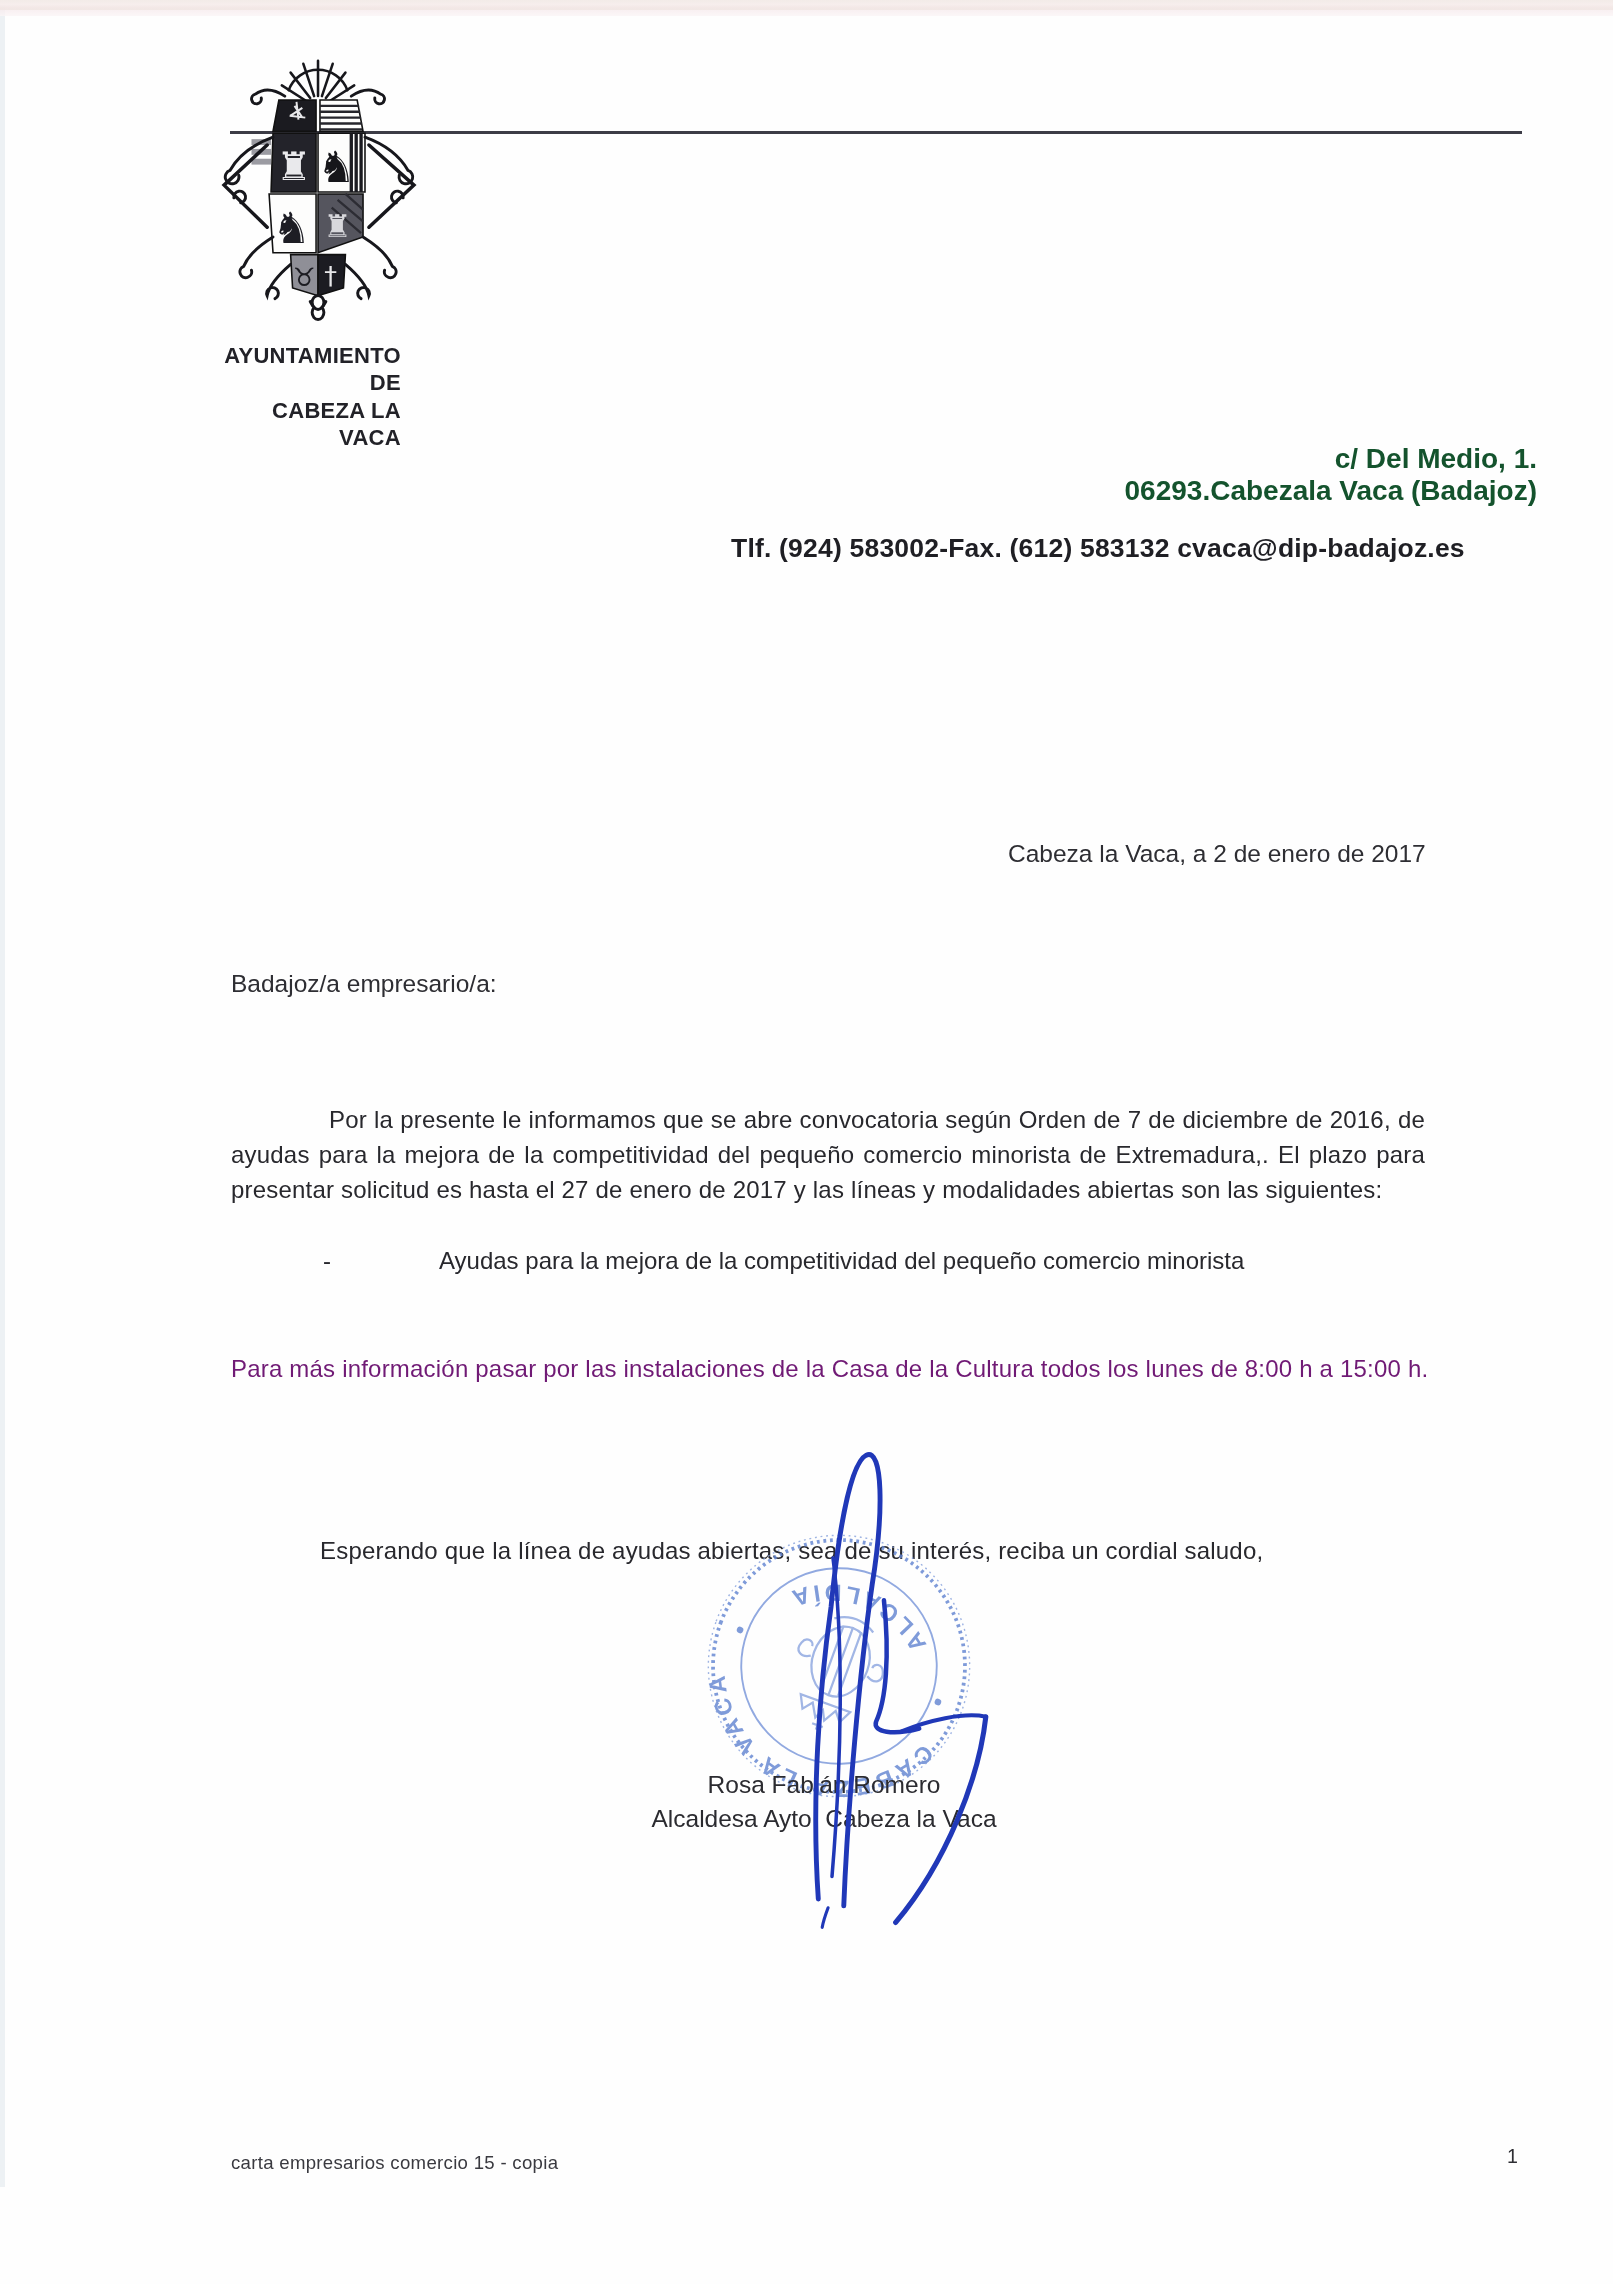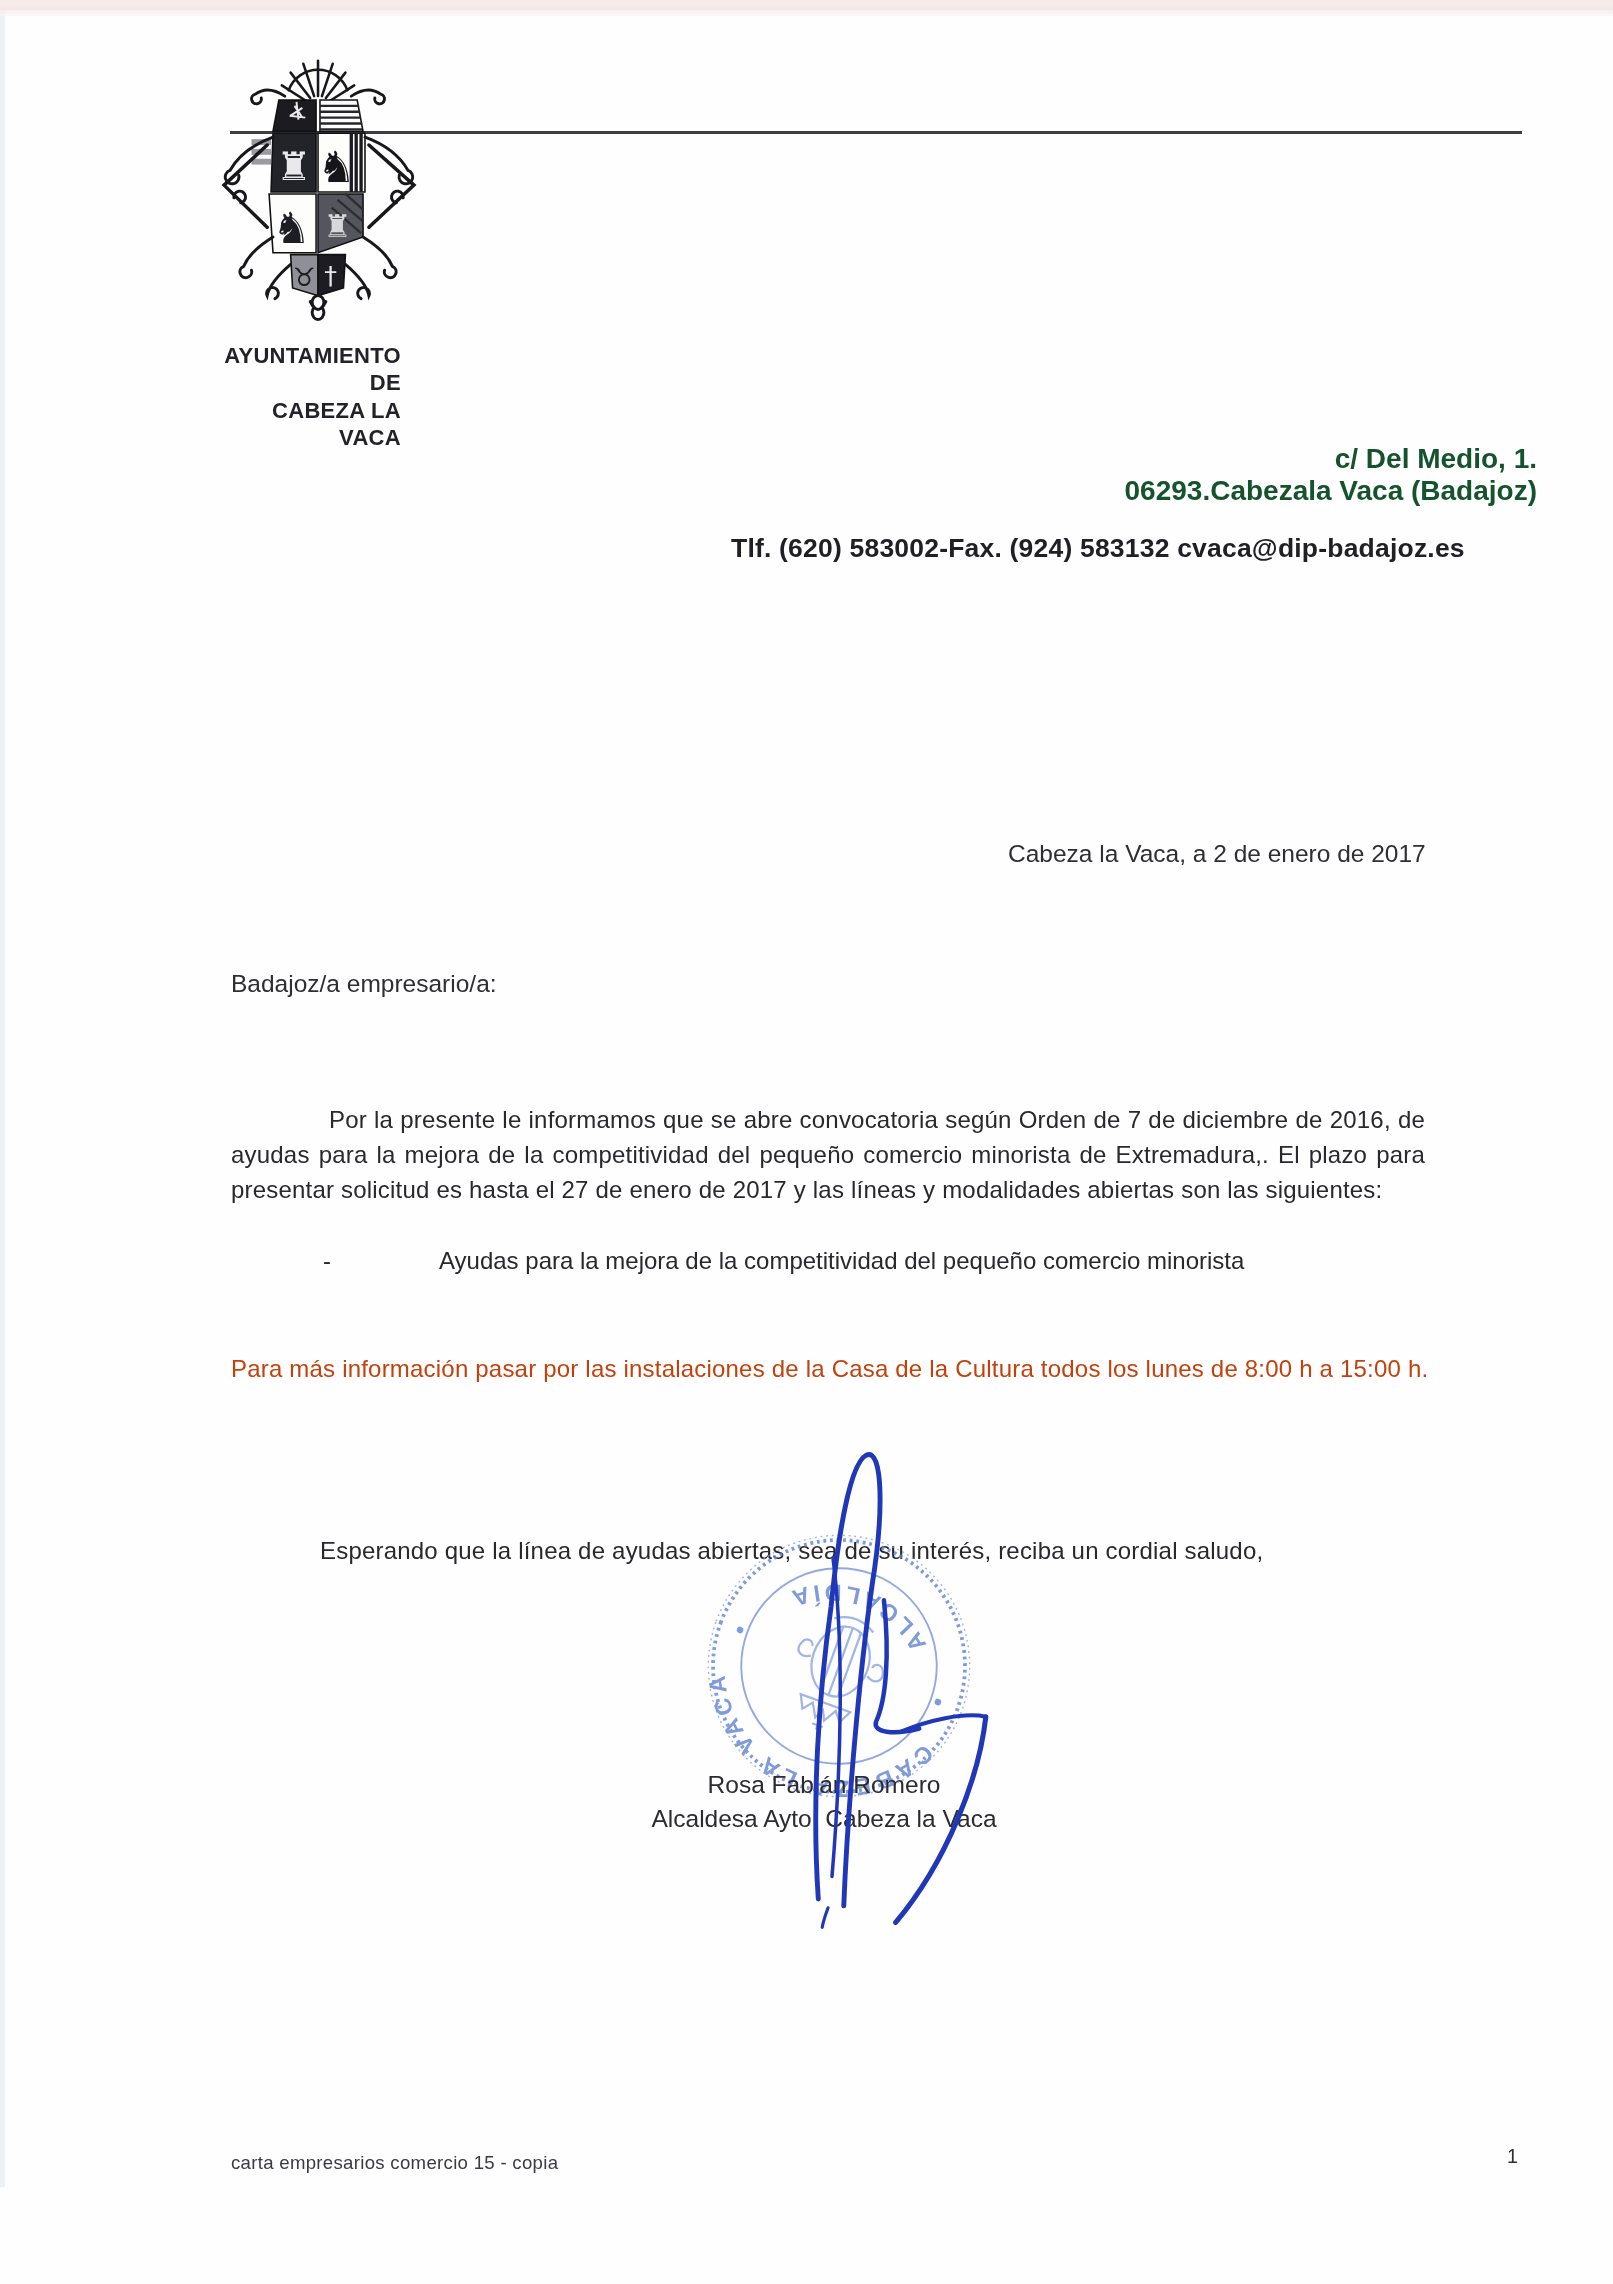--- a/index.html
+++ b/index.html
@@ -24,21 +24,21 @@
   .address-block{top:443px; right:76px; text-align:right; font-weight:bold;
     font-size:28px; line-height:32px; color:#14532d;}
   .phone-line{left:731px; top:533px; font-weight:bold; font-size:26.5px; color:#1f1f24; letter-spacing:0.2px;}
   
   .date-line{left:1008px; top:832px; font-size:24.5px; color:#2e2e33;margin-top:8px;}
   .salutation{left:231px; top:970px; font-size:24.5px; color:#2e2e33;}
   .body-paragraph{left:231px; top:1102px; width:1194px; font-size:24px; line-height:35px;
     text-align:justify; text-indent:98px; color:#28282d; letter-spacing:0.2px;}
   .bullet-line{left:323px; top:1247px; font-size:24px; color:#28282d;}
   .bullet-marker{display:inline-block; width:116px;}
-  .info-line{left:231px; top:1355px; font-size:24px; color:#c2410c; letter-spacing:0.2px;}
+  .info-line{left:231px; top:1355px; font-size:24px; color:#701a75; letter-spacing:0.2px;}
   .closing-line{left:320px; top:1537px; font-size:24px; color:#28282d; letter-spacing:0.2px;}
   .sign-block{left:584px; top:1768px; width:480px; text-align:center;
     font-size:24.5px; line-height:34px; color:#2b2b30;}
   
   .footer-left{left:231px; top:2152px; font-size:18.6px; color:#3a3a40; letter-spacing:0.3px;text-align:right;}
   .footer-page{left:1507px; top:2145px; font-size:19.6px; color:#2e2e33;}
   .stamp-svg{left:698px; top:1525px; width:282px; height:282px;}
   .sig-svg{left:578px; top:1367px; width:461px; height:578px; pointer-events:none;}
   .logo-svg{left:208px; top:55px; width:222px; height:274px;}
 </style>
@@ -116,21 +116,21 @@
     <div>AYUNTAMIENTO</div>
     <div>DE</div>
     <div>CABEZA LA VACA</div>
   </div>
 
   <div class="abs address-block">
     <div>c/ Del Medio, 1.</div>
     <div>06293.Cabezala Vaca (Badajoz)</div>
   </div>
 
-  <div class="abs phone-line">Tlf. (620) 583002-Fax. (924) 583132 cvaca@dip-badajoz.es</div>
+  <div class="abs phone-line">Tlf. (924) 583002-Fax. (612) 583132 cvaca@dip-badajoz.es</div>
 
   <div class="abs date-line">Cabeza la Vaca, a 2 de enero de 2017</div>
   <div class="abs salutation">Badajoz/a empresario/a:</div>
   <div class="abs body-paragraph">Por la presente le informamos que se abre convocatoria según Orden de 7 de diciembre de 2016, de ayudas para la  mejora de la competitividad del pequeño comercio minorista de Extremadura,. El plazo para presentar solicitud es hasta el 27 de enero de 2017 y las líneas y modalidades abiertas son las siguientes:</div>
 
   <div class="abs bullet-line">
     <span class="bullet-marker">-</span><span>Ayudas para la mejora de la competitividad del pequeño comercio minorista</span>
   </div>
 
   <div class="abs info-line">Para más información pasar por las instalaciones de la Casa de la Cultura todos los lunes de 8:00 h a 15:00 h.</div>

